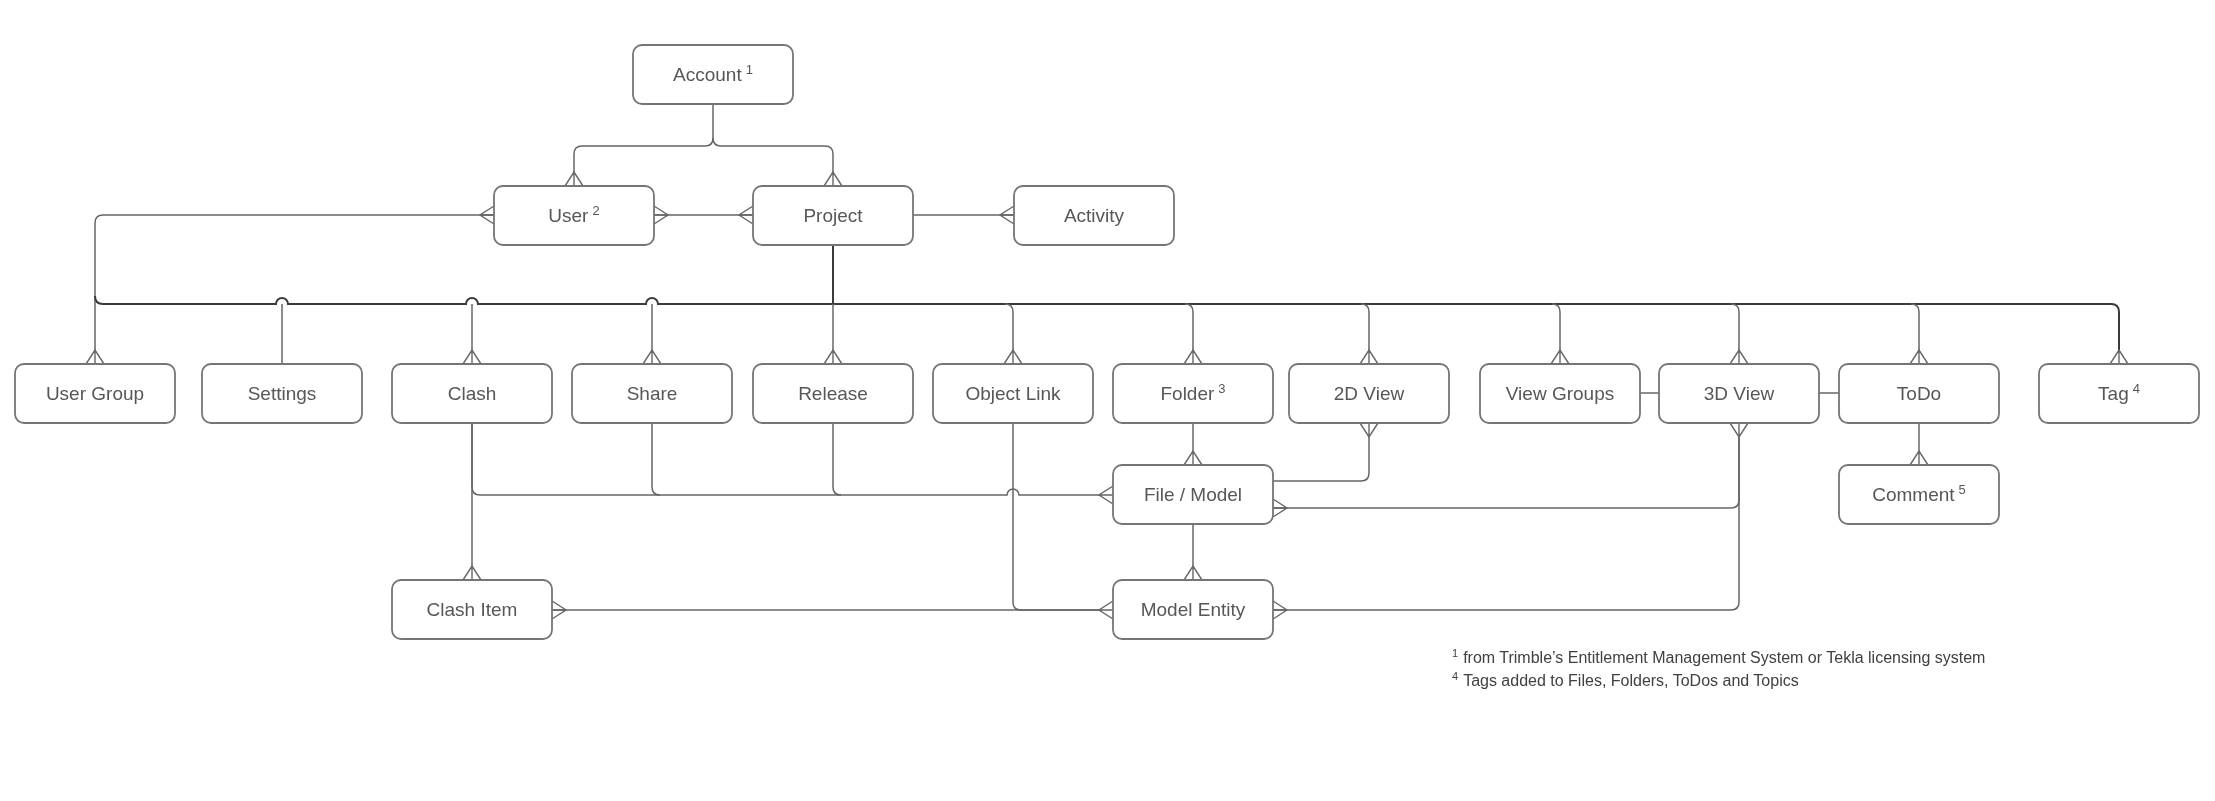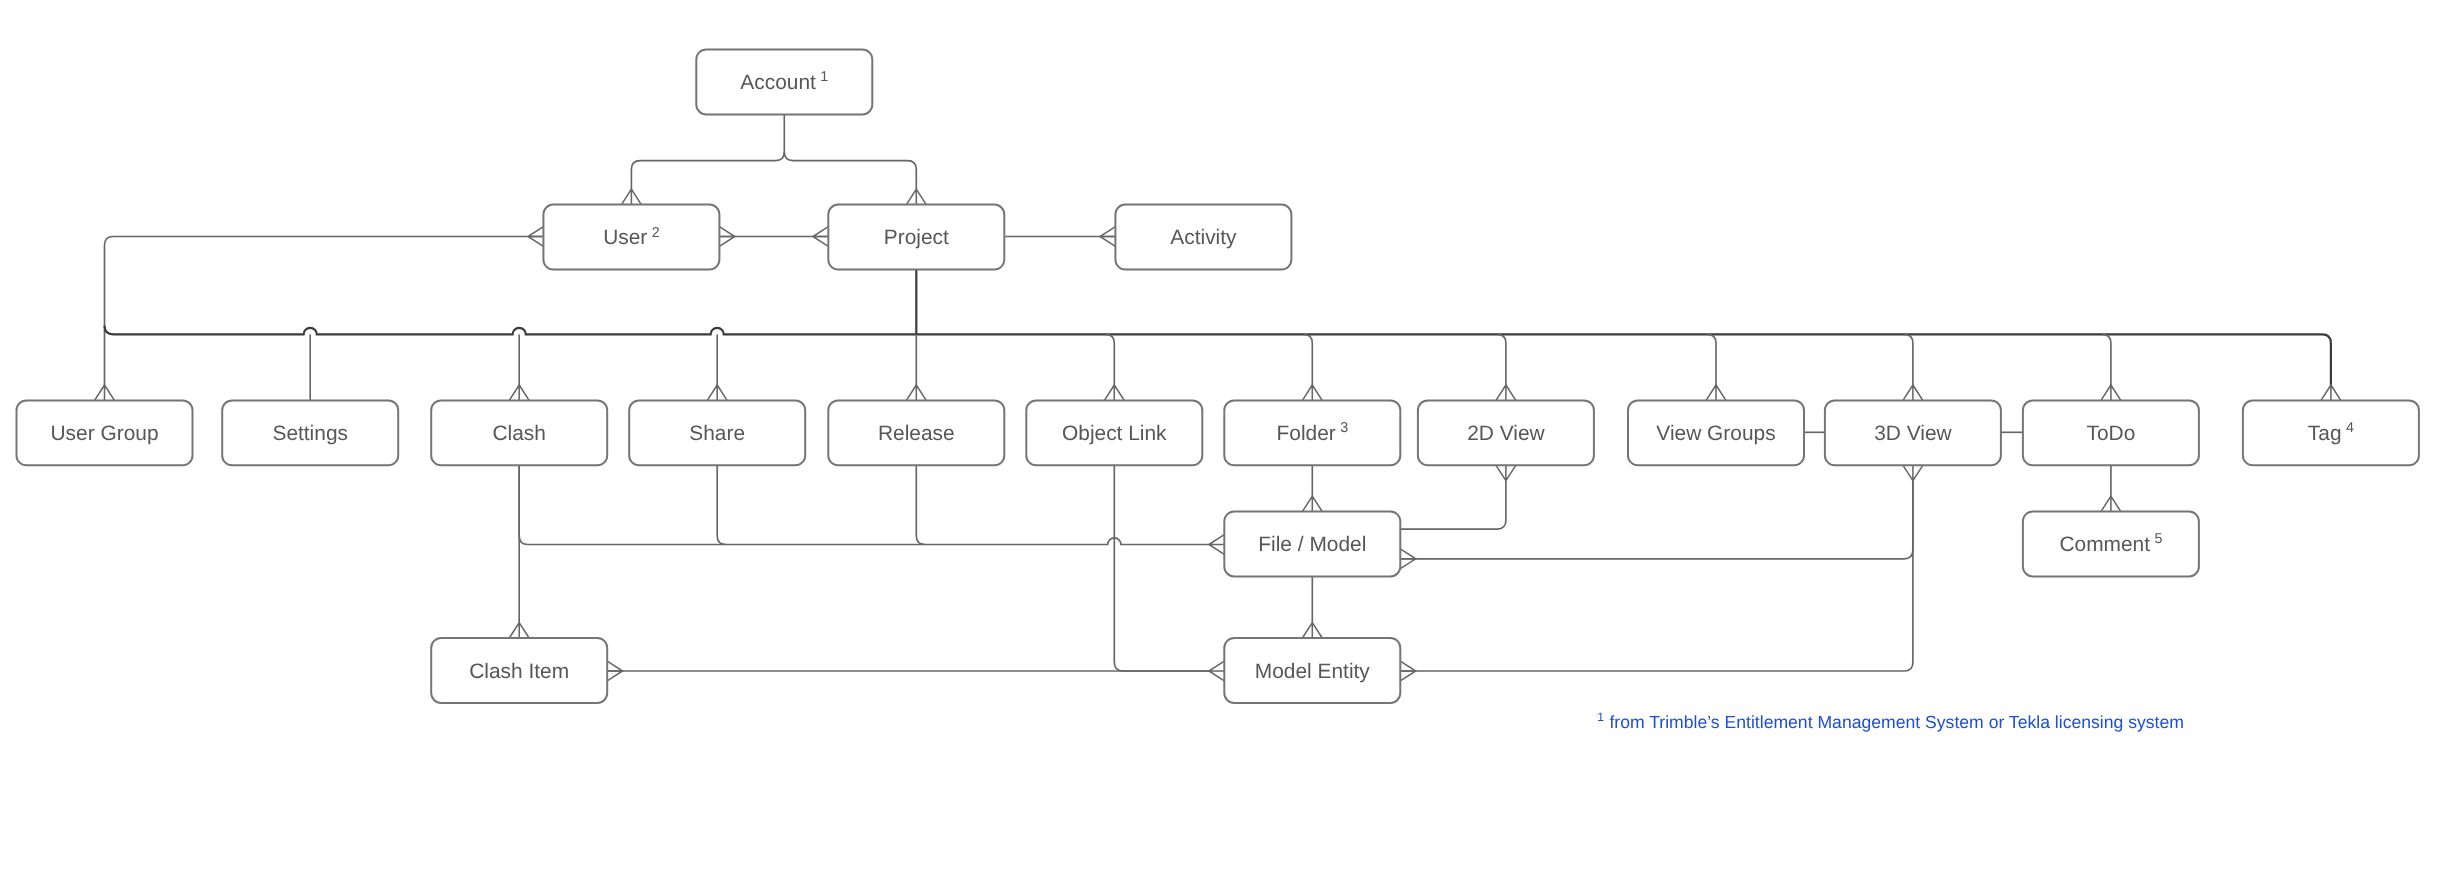--- a/index.html
+++ b/index.html
@@ -42,21 +42,21 @@
     stroke: #3b3b3b;
     stroke-width: 2;
   }
   .crowfoot {
     fill: none;
     stroke: #666666;
     stroke-width: 1.4;
   }
   .footnotes {
     position: absolute;
-    color: #1d4ed8;
+    color: #404040;
     font-size: 16px;
     line-height: 23px;
     white-space: nowrap;
   }
   .footnotes .fline sup {
     font-size: 11px;
     line-height: 0;
   }
   .footnotes .fline .ftext {
     margin-left: 5px;
@@ -209,14 +209,15 @@
           <text x="472" y="616" class="node-label"><tspan>Clash Item</tspan></text>
         </g>
         <g>
           <rect x="1113" y="580" width="160" height="59" rx="9" ry="9" class="node-box"></rect>
           <text x="1193" y="616" class="node-label"><tspan>Model Entity</tspan></text>
         </g>
       </g>
     </svg>
   <div id="footnotes" class="footnotes" style="left: 1452px; top: 646px;">
       <div class="fline"><sup>1</sup><span class="ftext">from Trimble’s Entitlement Management System or Tekla licensing system</span></div>
+      <div class="fline"><sup>4</sup><span class="ftext">Tags added to Files, Folders, ToDos and Topics</span></div>
     </div>
 </div>
 
 </body></html>

